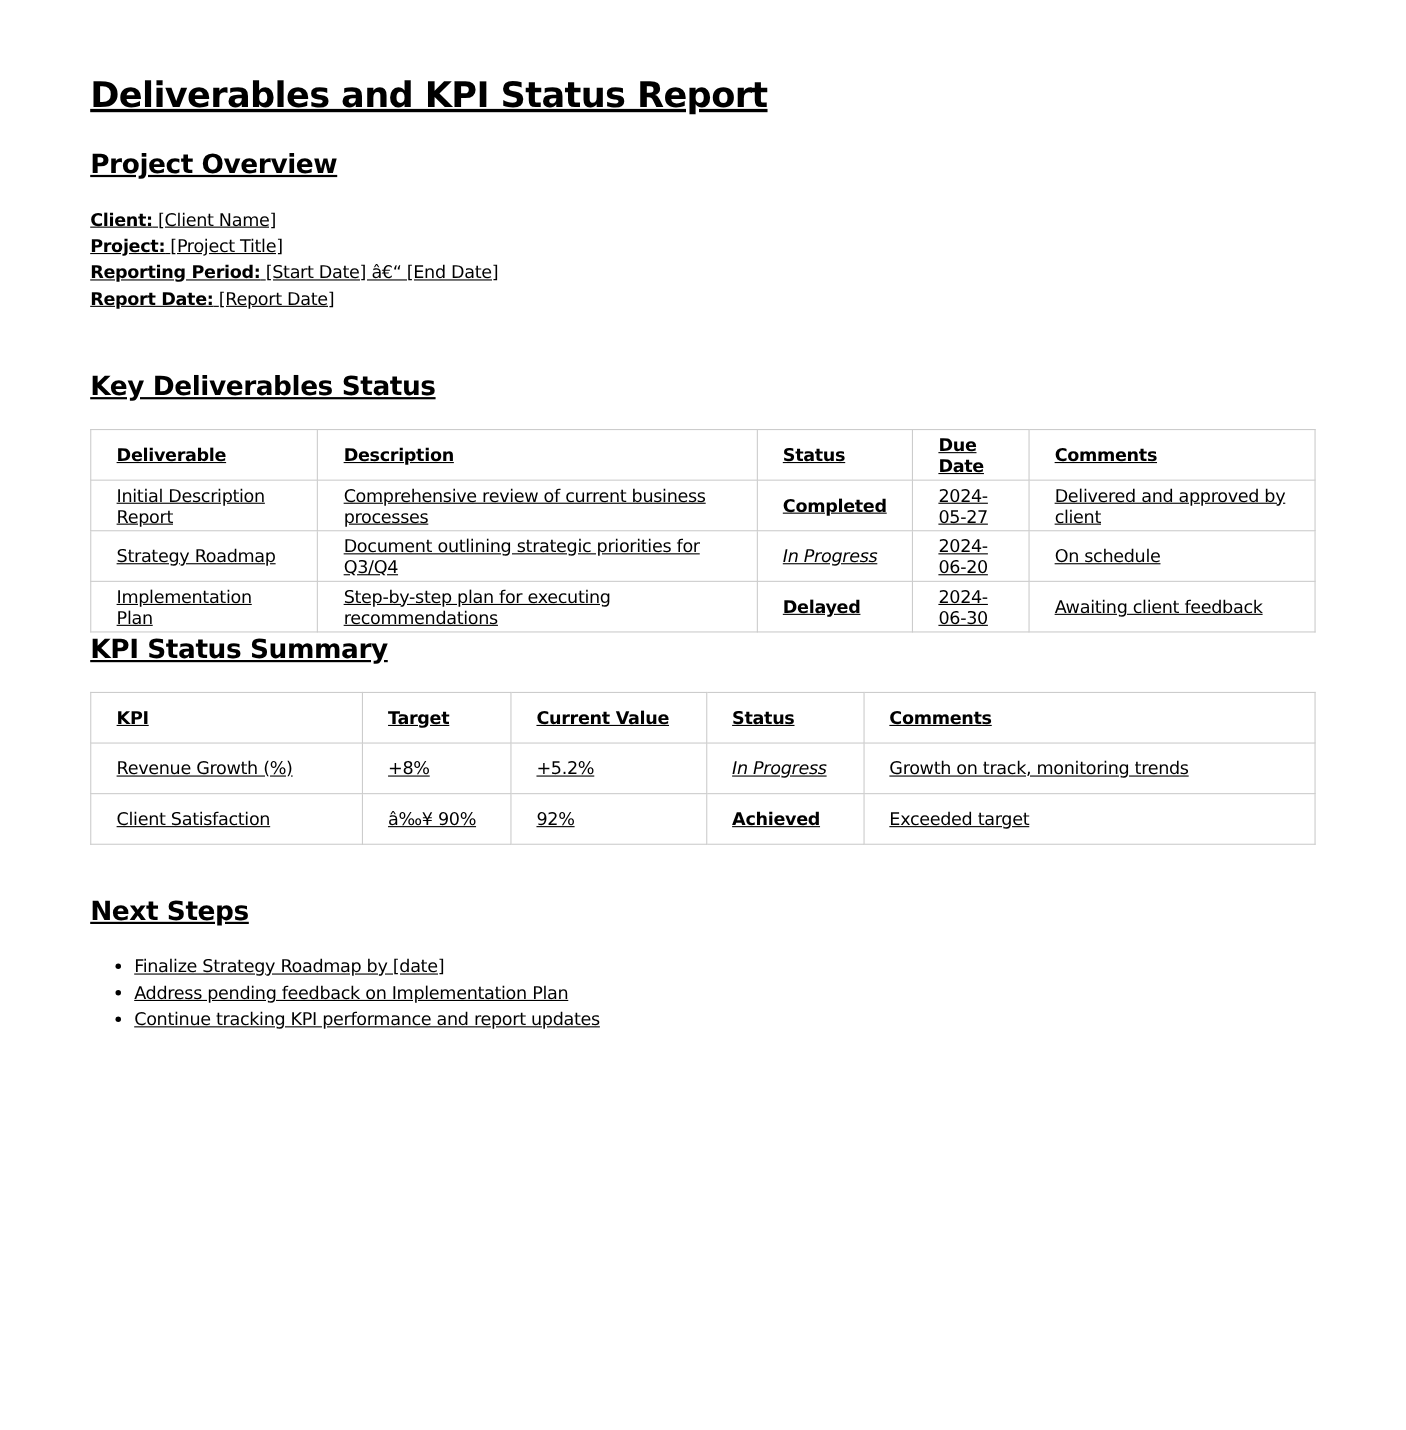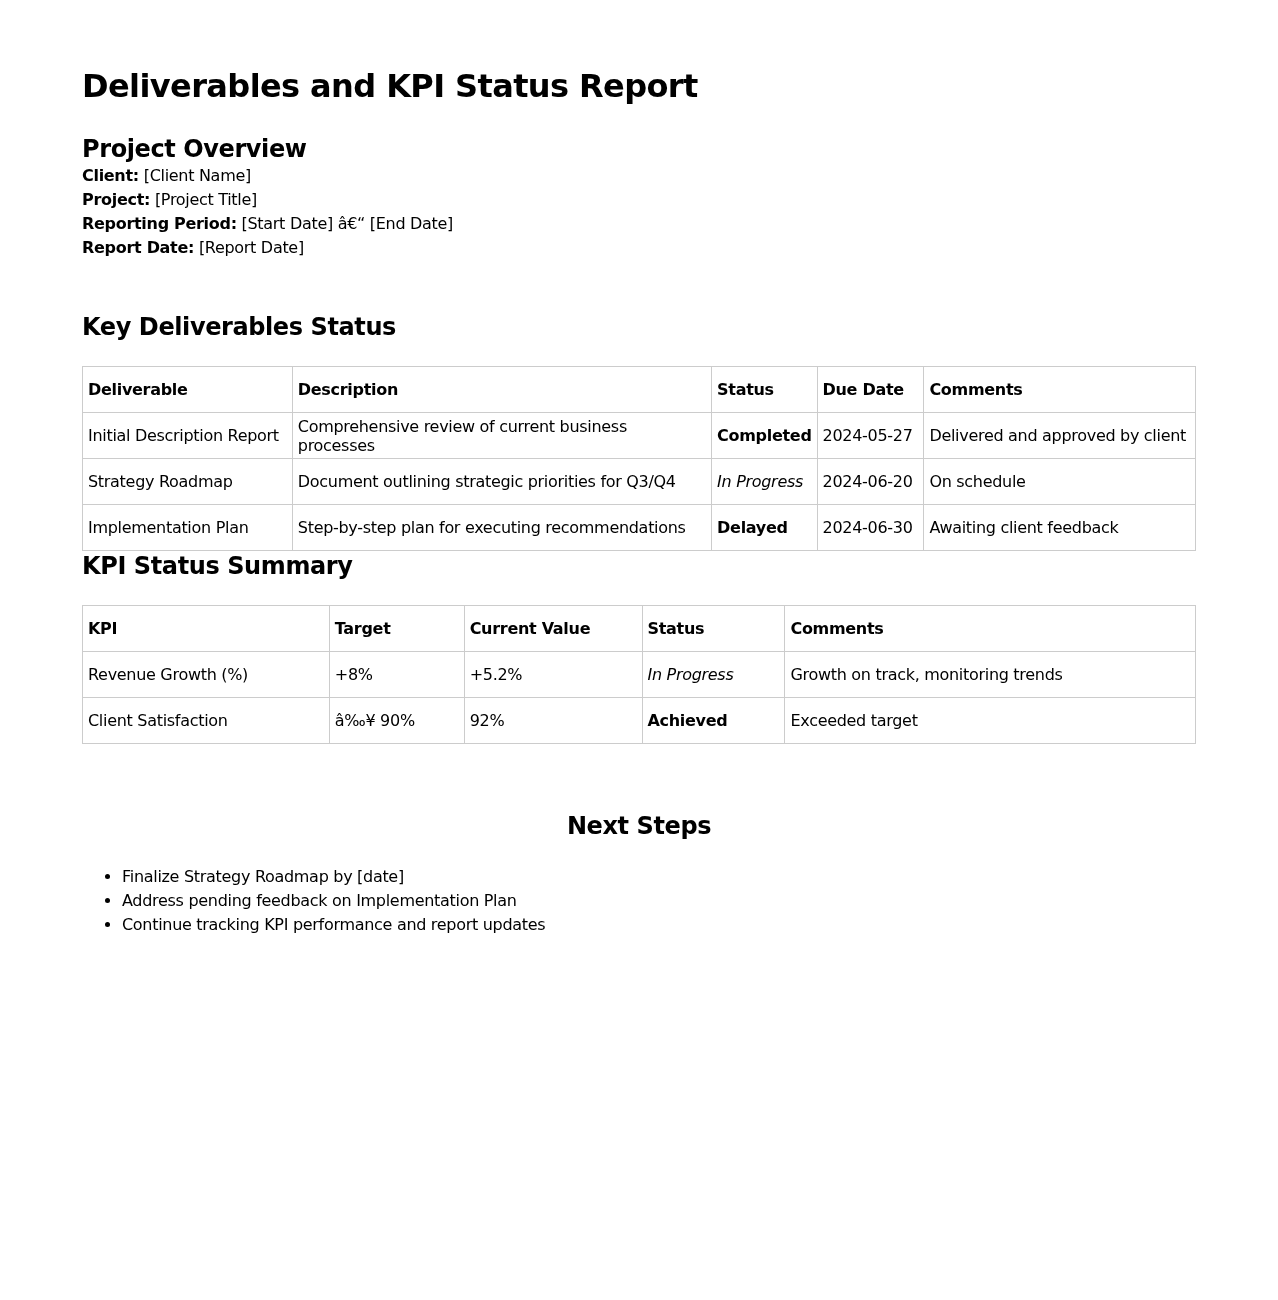--- a/index.html
+++ b/index.html
@@ -10,56 +10,58 @@
     }
     body {
       width: 1278px;
       min-height: 1300px;
       font-family: "DejaVu Sans", sans-serif;
       font-size: 16px;
     }
     .page {
       padding: 66px 82px 0 82px;
       width: 1114px;
+      text-decoration: underline;
     }
     h1 {
       font-size: 32px;
       font-weight: bold;
       margin: 0;
       line-height: 40px;
       letter-spacing: -0.6px;
     }
     h2 {
       font-size: 24px;
       font-weight: bold;
       margin: 0;
       line-height: 30px;
       letter-spacing: -0.4px;
     }
     .h2-overview { margin-top: 28px; }
     .overview {
+      margin-top: 24px;
       font-size: 16px;
       line-height: 24px;
       letter-spacing: -0.3px;
     }
     .overview .row { display: block; }
     .overview b { font-weight: bold; }
     .h2-deliv { margin-top: 52px; }
     .h2-kpi { }
-    .h2-next { margin-top: 67px; text-align: center; }
+    .h2-next { margin-top: 45px; }
     table {
       border-collapse: collapse;
       width: 1114px;
       margin-top: 24px;
       font-size: 16px;
       letter-spacing: -0.3px;
     }
     th, td {
       border: 1px solid #cccccc;
-      padding: 0 5px;
+      padding: 0 23px;
       height: 45px;
       text-align: left;
       vertical-align: middle;
     }
     th { font-weight: bold; }
     .st-bold { font-weight: bold; }
     .st-italic { font-style: italic; }
     ul {
       margin: 24px 0 0 0;
       padding-left: 40px;

